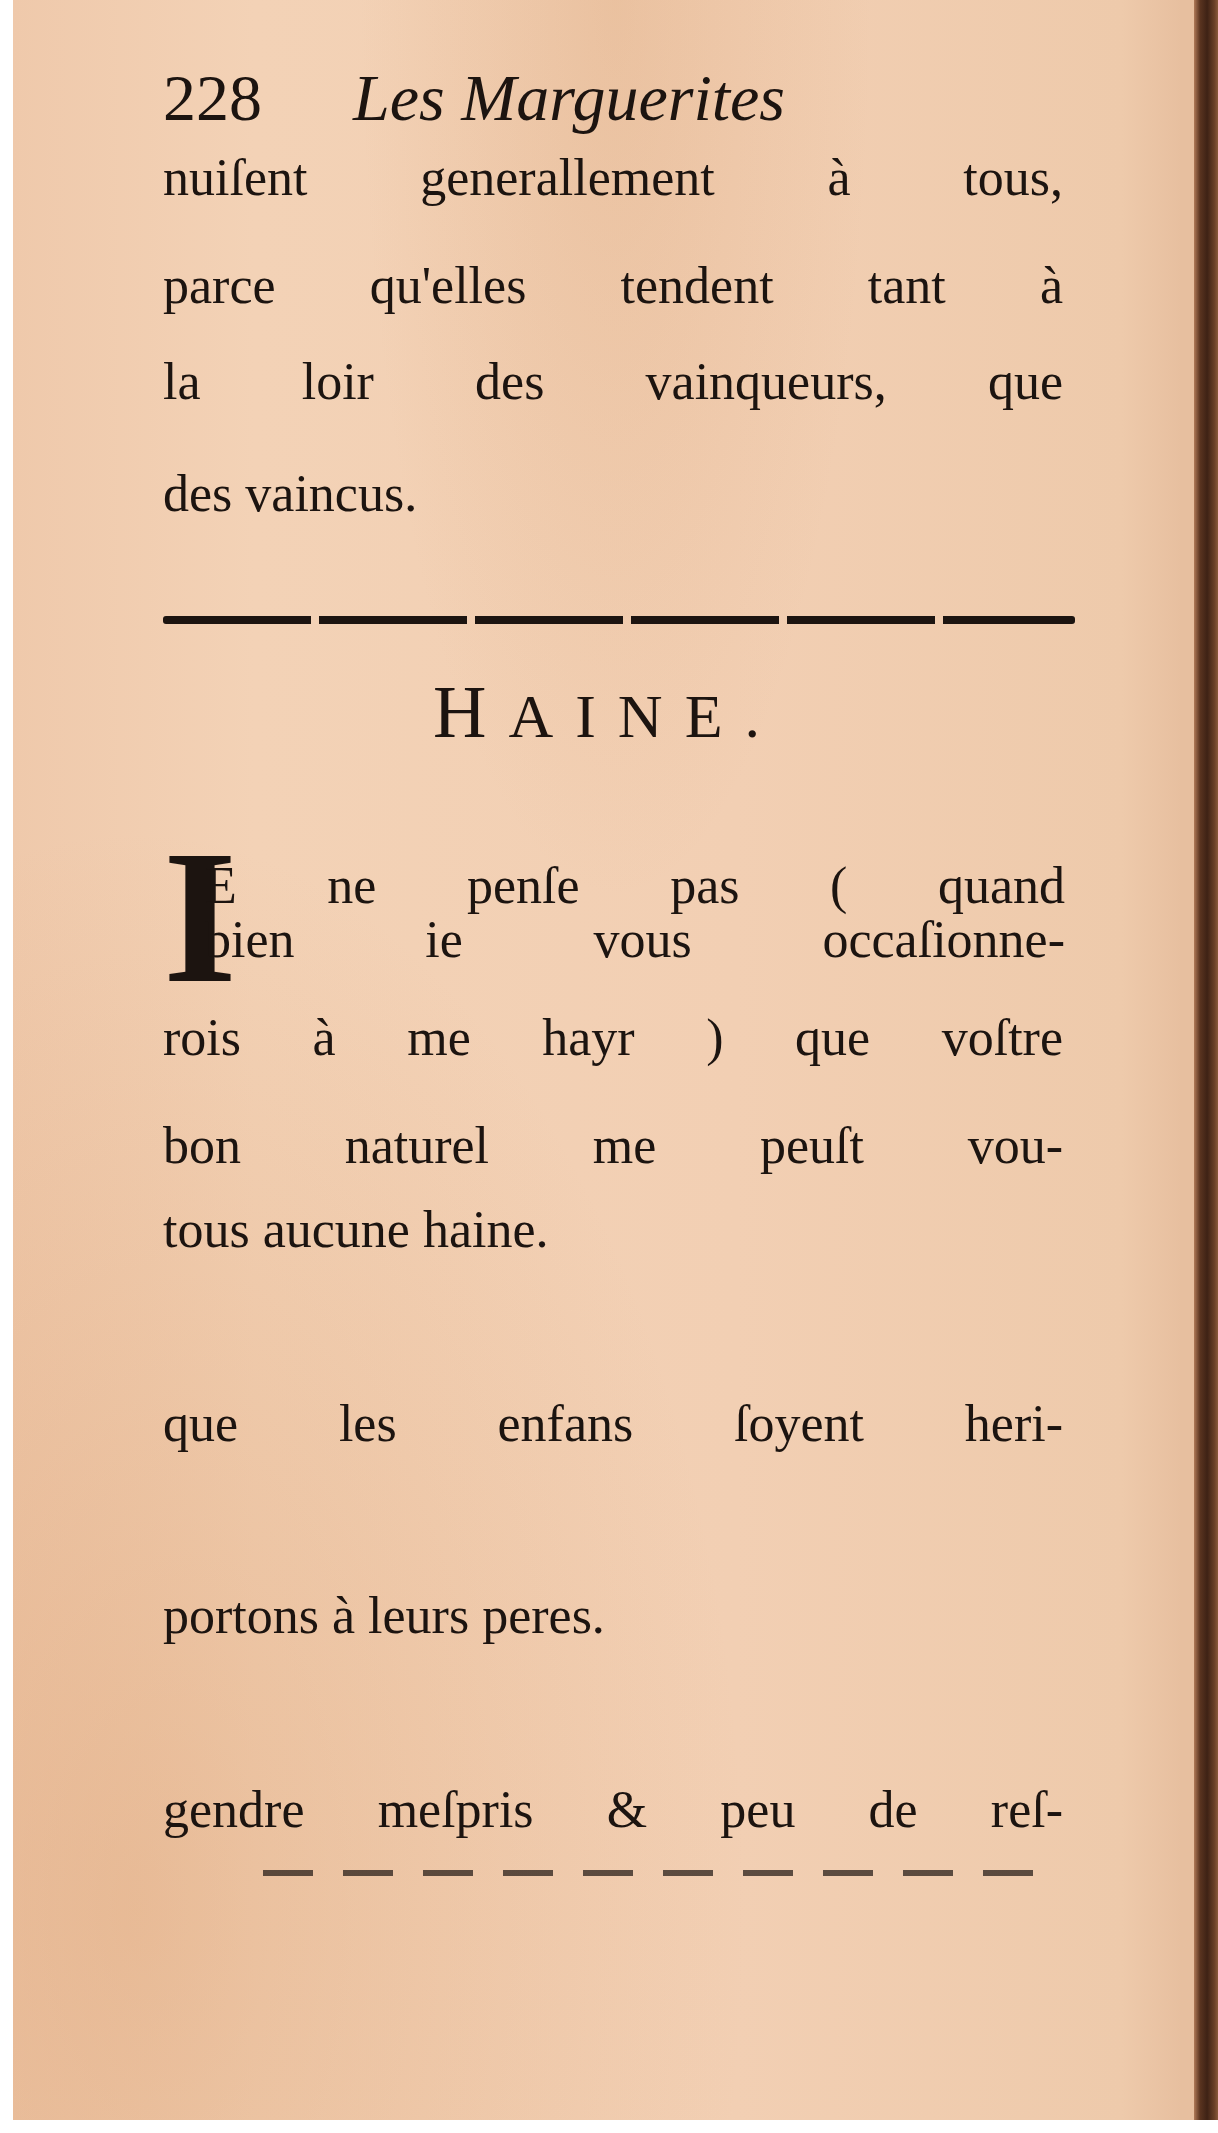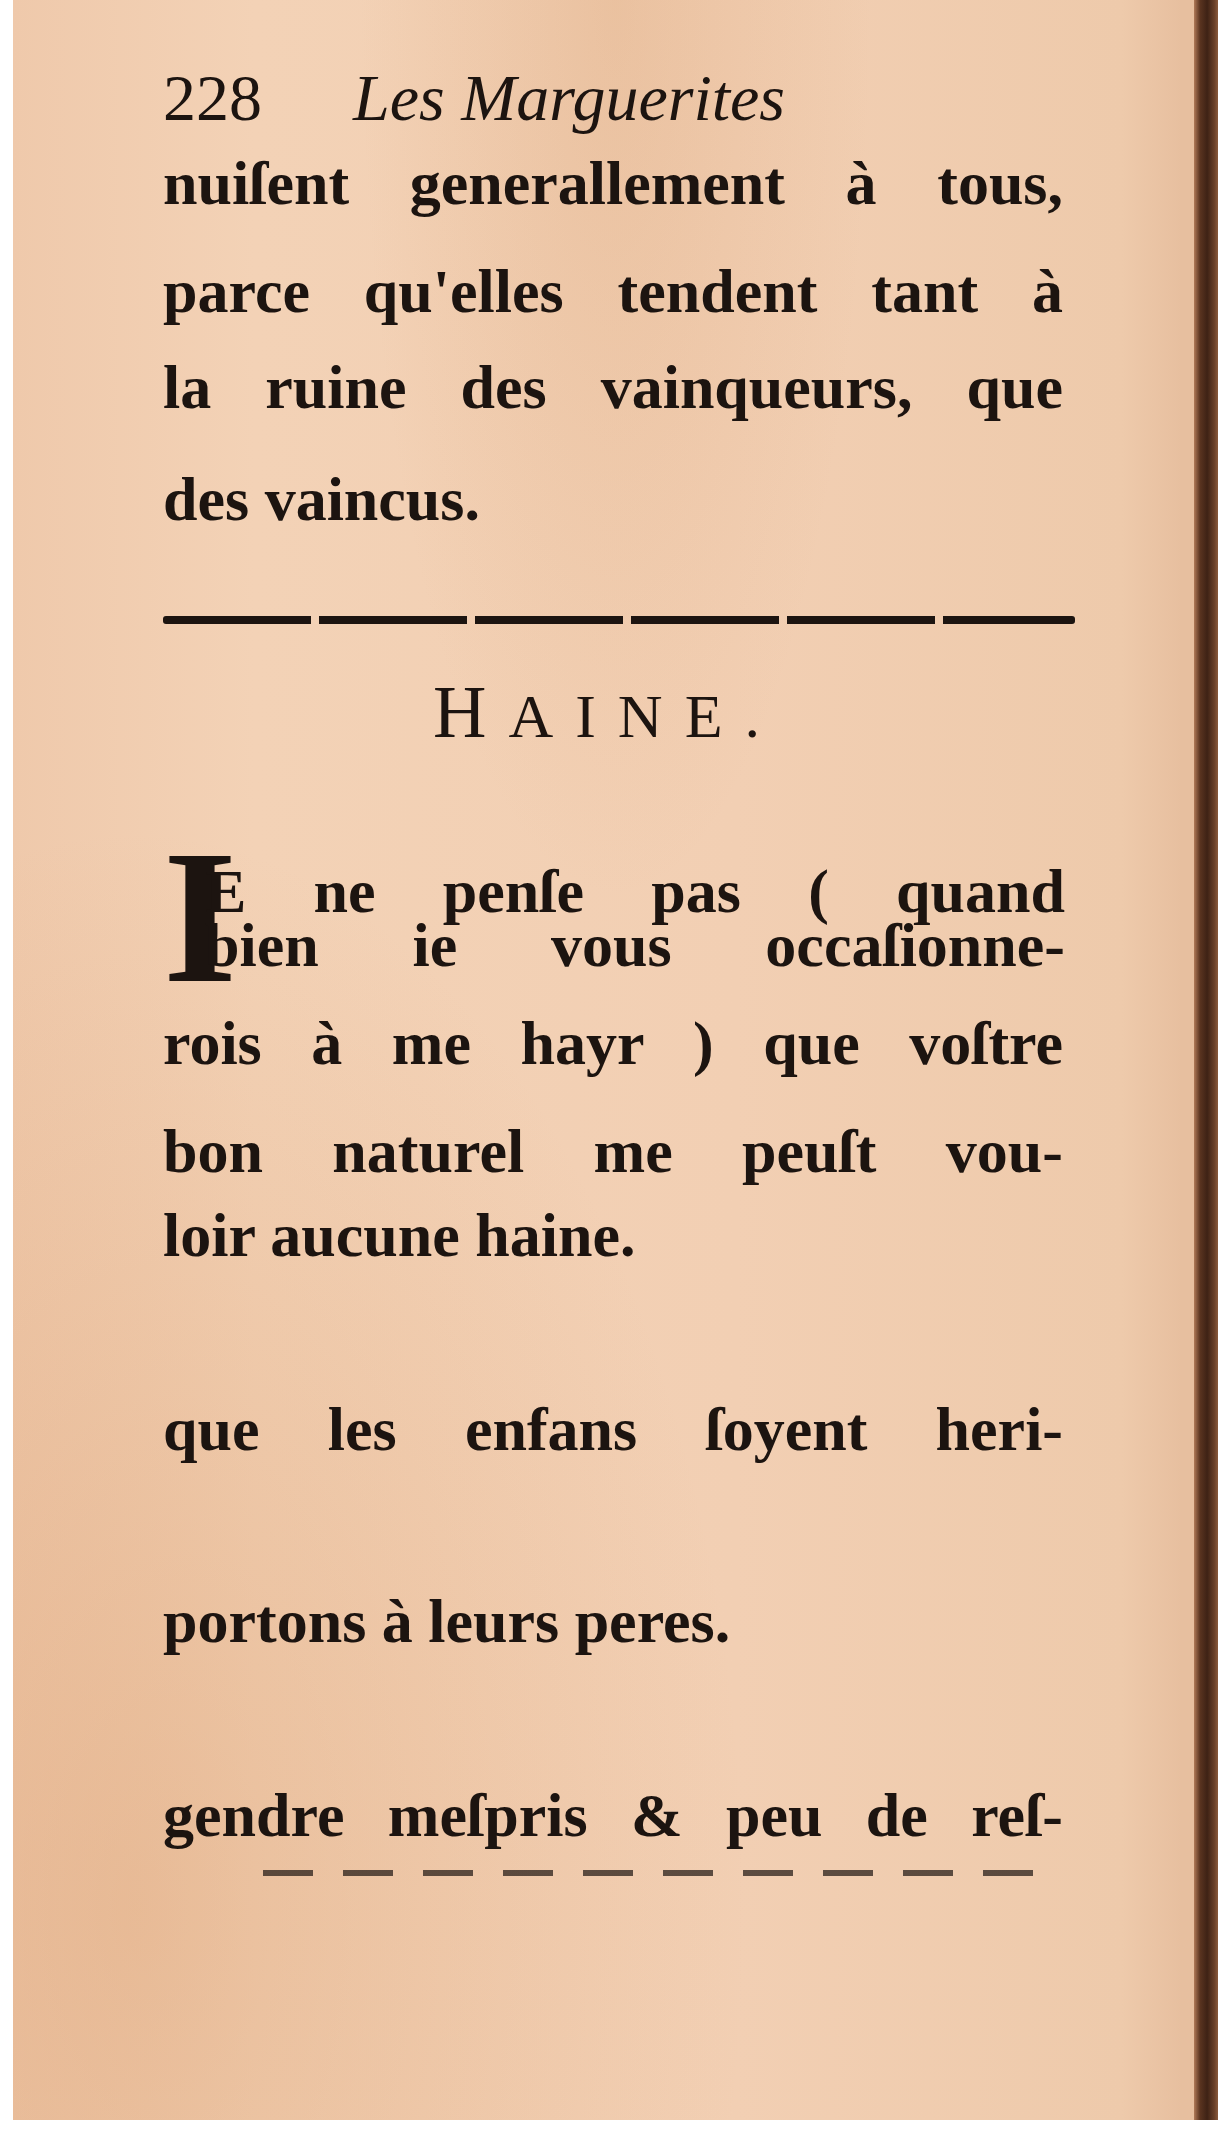--- a/index.html
+++ b/index.html
@@ -42,23 +42,22 @@
       font-size: 66px;
     }
     .running-head .folio {
       display: inline-block;
       width: 190px;
     }
     .running-head .title {
       font-style: italic;
     }
     .line {
-      font-size: 62px;
+      font-size: 52px;
       left: 150px;
-      font-weight: bold;
     }
     .rule {
       position: absolute;
       left: 150px;
       top: 616px;
       width: 912px;
       height: 8px;
       background: repeating-linear-gradient(90deg, #1c1410 0px, #1c1410 148px, transparent 148px, transparent 156px);
       border-radius: 3px;
     }
@@ -111,21 +110,21 @@
     <span class="folio">228</span><span class="title">Les Marguerites</span>
   </div>
 
   <div class="text line" style="top:148px;">
     <span class="justified">nuiſent generallement à tous,</span>
   </div>
   <div class="text line" style="top:256px;">
     <span class="justified">parce qu'elles tendent tant à</span>
   </div>
   <div class="text line" style="top:352px;">
-    <span class="justified">la ruine des vainqueurs, que</span>
+    <span class="justified">la loir des vainqueurs, que</span>
   </div>
   <div class="text line" style="top:464px;">
     <span>des vaincus.</span>
   </div>
 
   <div class="rule"></div>
 
   <div class="text heading">
     <span class="cap">H</span><span>AINE.</span>
   </div>
@@ -138,21 +137,21 @@
   <div class="text line after-cap" style="top:910px;">
     <span class="justified dc">bien ie vous occaſionne-</span>
   </div>
   <div class="text line" style="top:1008px;">
     <span class="justified">rois à me hayr ) que voſtre</span>
   </div>
   <div class="text line" style="top:1116px;">
     <span class="justified">bon naturel me peuſt vou-</span>
   </div>
   <div class="text line" style="top:1200px;">
-    <span>loir aucune haine.</span>
+    <span>tous aucune haine.</span>
   </div>
 
   <div class="text line" style="top:1394px;">
     <span class="justified">que les enfans ſoyent heri-</span>
   </div>
   <div class="text line" style="top:1586px;">
     <span>portons à leurs peres.</span>
   </div>
 
   <div class="text line" style="top:1780px;">

